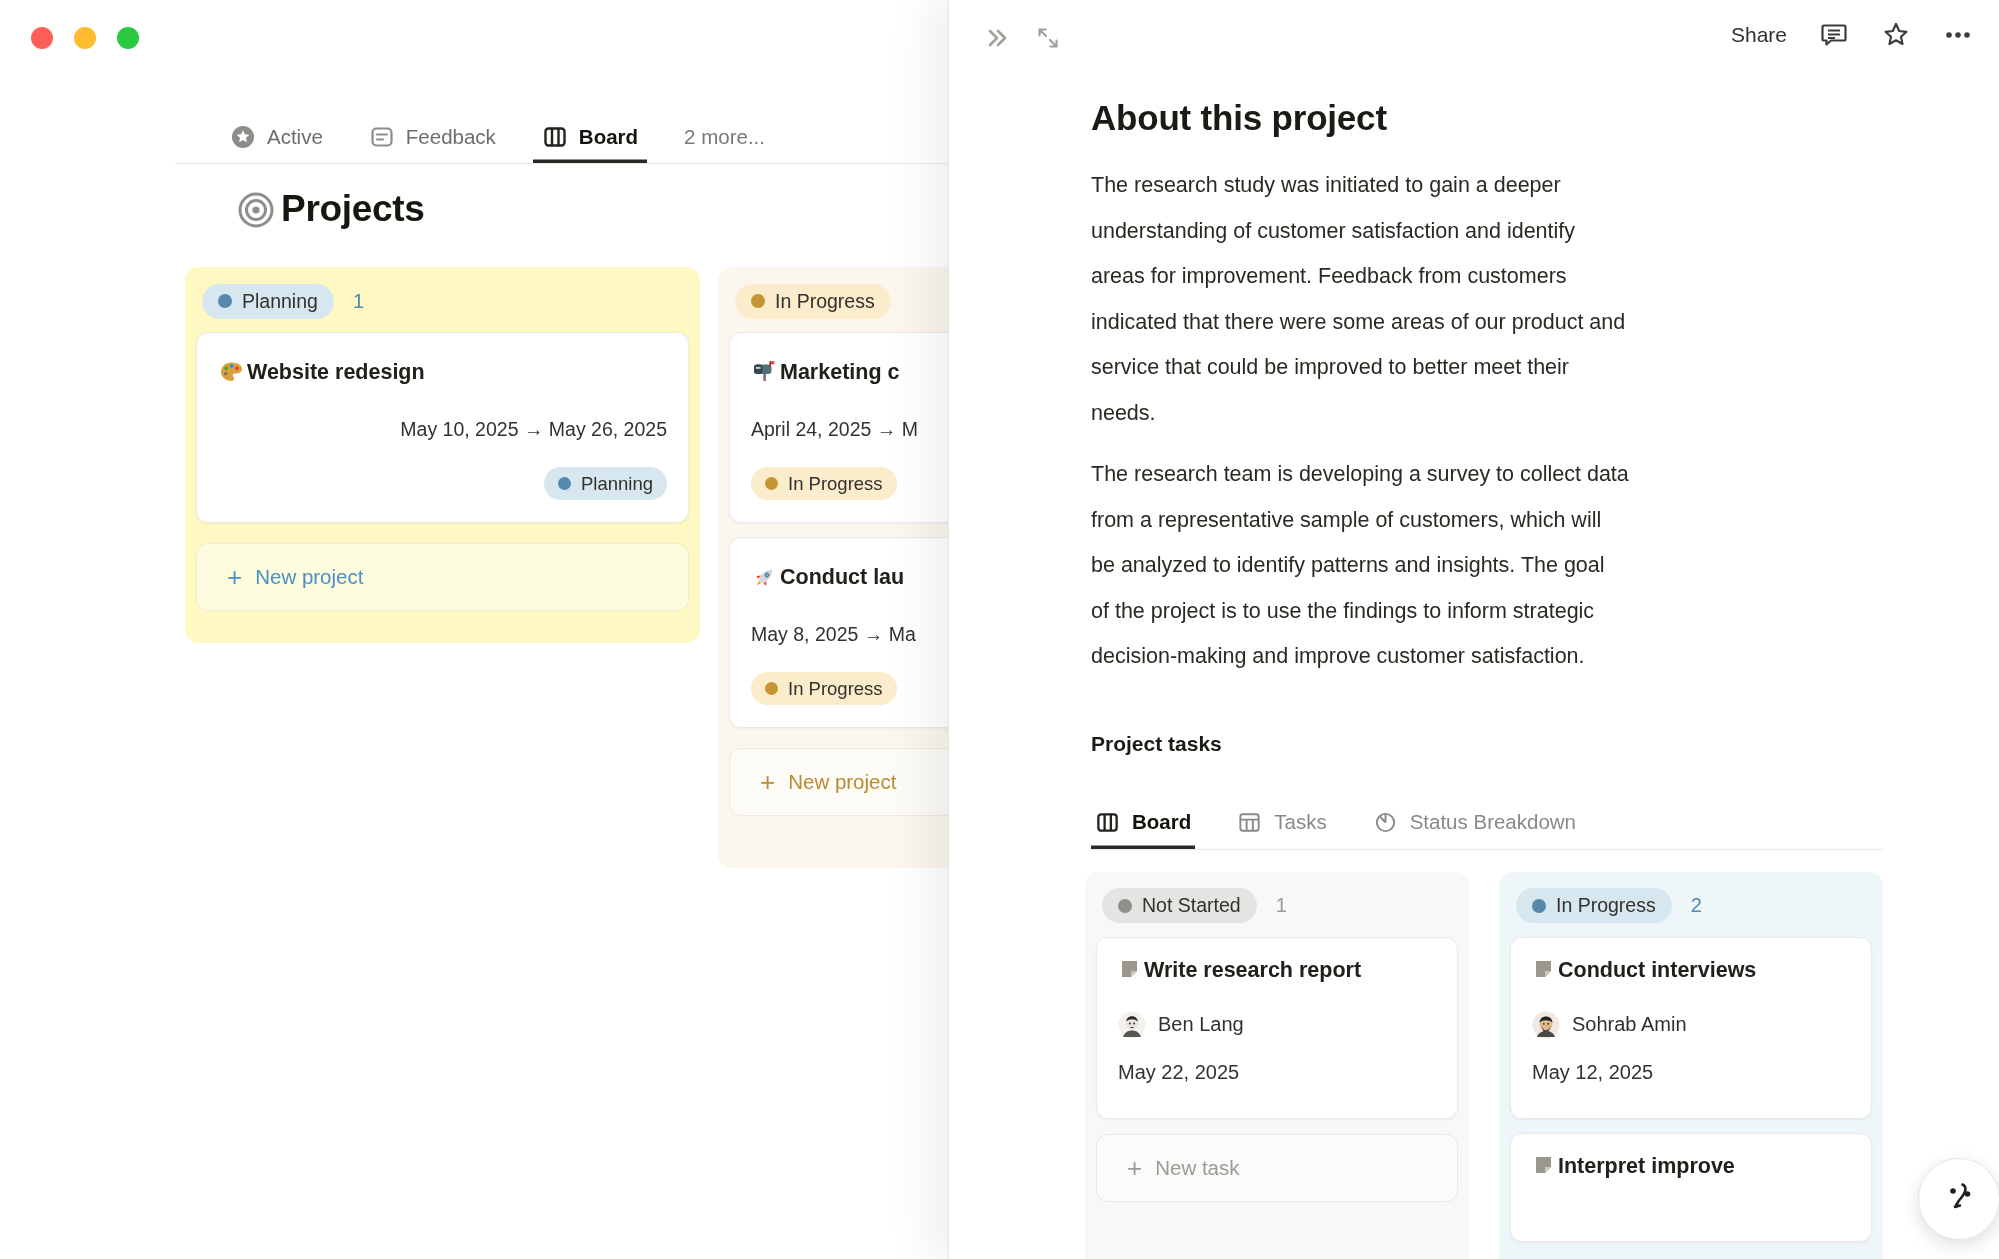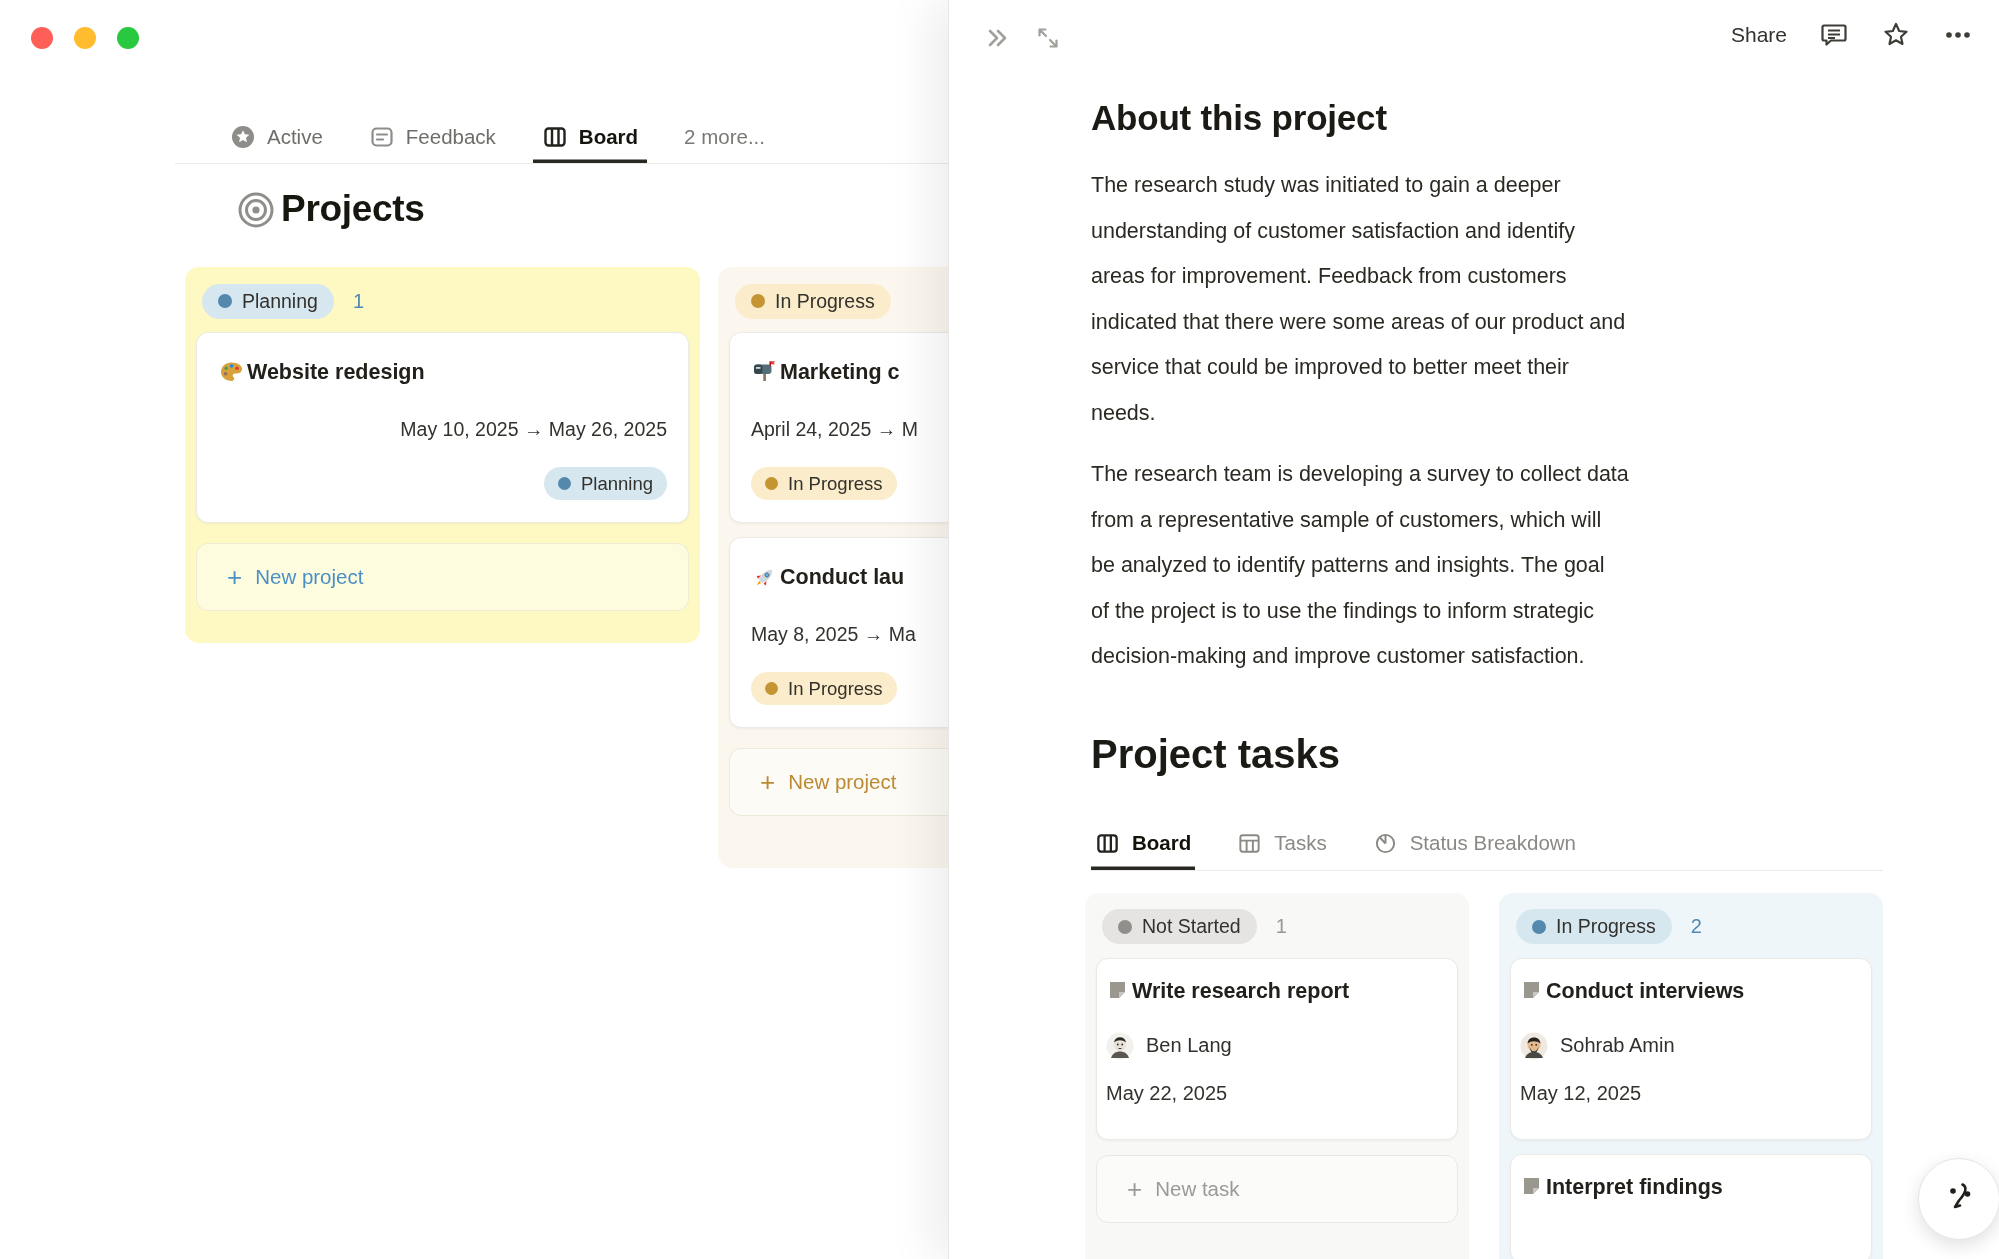--- a/index.html
+++ b/index.html
@@ -64,30 +64,30 @@
   .overlay { position:absolute; left:948px; top:0; width:1051px; height:1259px; background:#fff;
              border-left:1px solid #e8e7e5; box-shadow:-18px 0 44px rgba(0,0,0,0.07);
              z-index:5; overflow:hidden; }
   .ov-tools-left { position:absolute; left:34px; top:24px; display:flex; gap:24px; align-items:center; color:#a2a09b; }
   .ov-tools-right { position:absolute; right:26px; top:20px; display:flex; gap:32px; align-items:center; color:#3f3d38; }
   .share-label { font-size:21px; color:#34322d; }
   .ov-content { position:absolute; left:142px; top:78px; width:792px; }
   .about-h1 { font-size:35px; font-weight:700; color:#1b1a14; margin-top:20px; letter-spacing:-0.2px; }
   .para { margin-top:25px; font-size:21.5px; line-height:45.5px; color:#2b2922; white-space:pre-line; }
   .para + .para { margin-top:16px; }
-  .tasks-h2 { font-size:40px; font-weight:700; color:#1b1a14; margin-top:52px; }
+  .tasks-h2 { font-size:21px; font-weight:700; color:#1b1a14; margin-top:52px; }
   .ov-tabs { display:flex; gap:38px; margin-top:40px; border-bottom:1px solid #ebeae8; height:54px; align-items:center; }
   .ov-tab { display:flex; align-items:center; gap:12px; font-size:20.5px; color:#8b8984; height:100%; padding:0 4px; }
   .ov-tab.active { color:#141309; font-weight:700; box-shadow:inset 0 -3.5px 0 #2a2822; }
 
   .kanban { display:flex; gap:30px; margin:22px 0 0 -6px; }
   .kanban .col { width:512px; height:430px; }
   .col.graycol { background:#f8f8f6; }
   .col.bluecol { background:#eff6fa; }
-  .tcard { padding:20px 9px 34px; }
+  .tcard { padding:20px 21px 34px; }
   .tcard .card-title { margin-bottom:28px; }
   .assignee { display:flex; align-items:center; gap:12px; font-size:20px; color:#32302b; margin-bottom:22px; }
   .tdate { font-size:20px; color:#34322d; }
   .newbtn.graytxt { color:#9c9a96; border-color:#e9e8e5; background:#fbfbfa; margin-top:15px; }
 
   .ai-fab { position:absolute; left:969px; top:1158px; width:82px; height:82px; border-radius:50%;
             background:#fff; border:1px solid #e7e6e3; box-shadow:0 6px 18px rgba(0,0,0,0.12);
             display:flex; align-items:center; justify-content:center; z-index:10; }
 
   svg { display:block; }
@@ -397,21 +397,21 @@
             <div class="tdate">May 12, 2025</div>
           </div>
           <div class="card tcard">
             <div class="card-title">
               <span>
                 <svg width="24" height="24" viewBox="0 0 24 24">
                     <path d="M4 3h15v10l-6 6H4z" fill="#9a978f"></path>
                     <path d="M13 19l6-6h-6z" fill="#c9c6bf"></path>
                   </svg>
               </span>
-              <span>Interpret findings</span>
+              <span>Interpret improve</span>
             </div>
           </div>
         </div>
       </div>
     </div>
 
     <div class="ai-fab">
       <span>
         <svg width="46" height="46" viewBox="0 0 46 46" fill="none">
             <circle cx="17" cy="15" r="2.8" fill="#201f1a"></circle>

